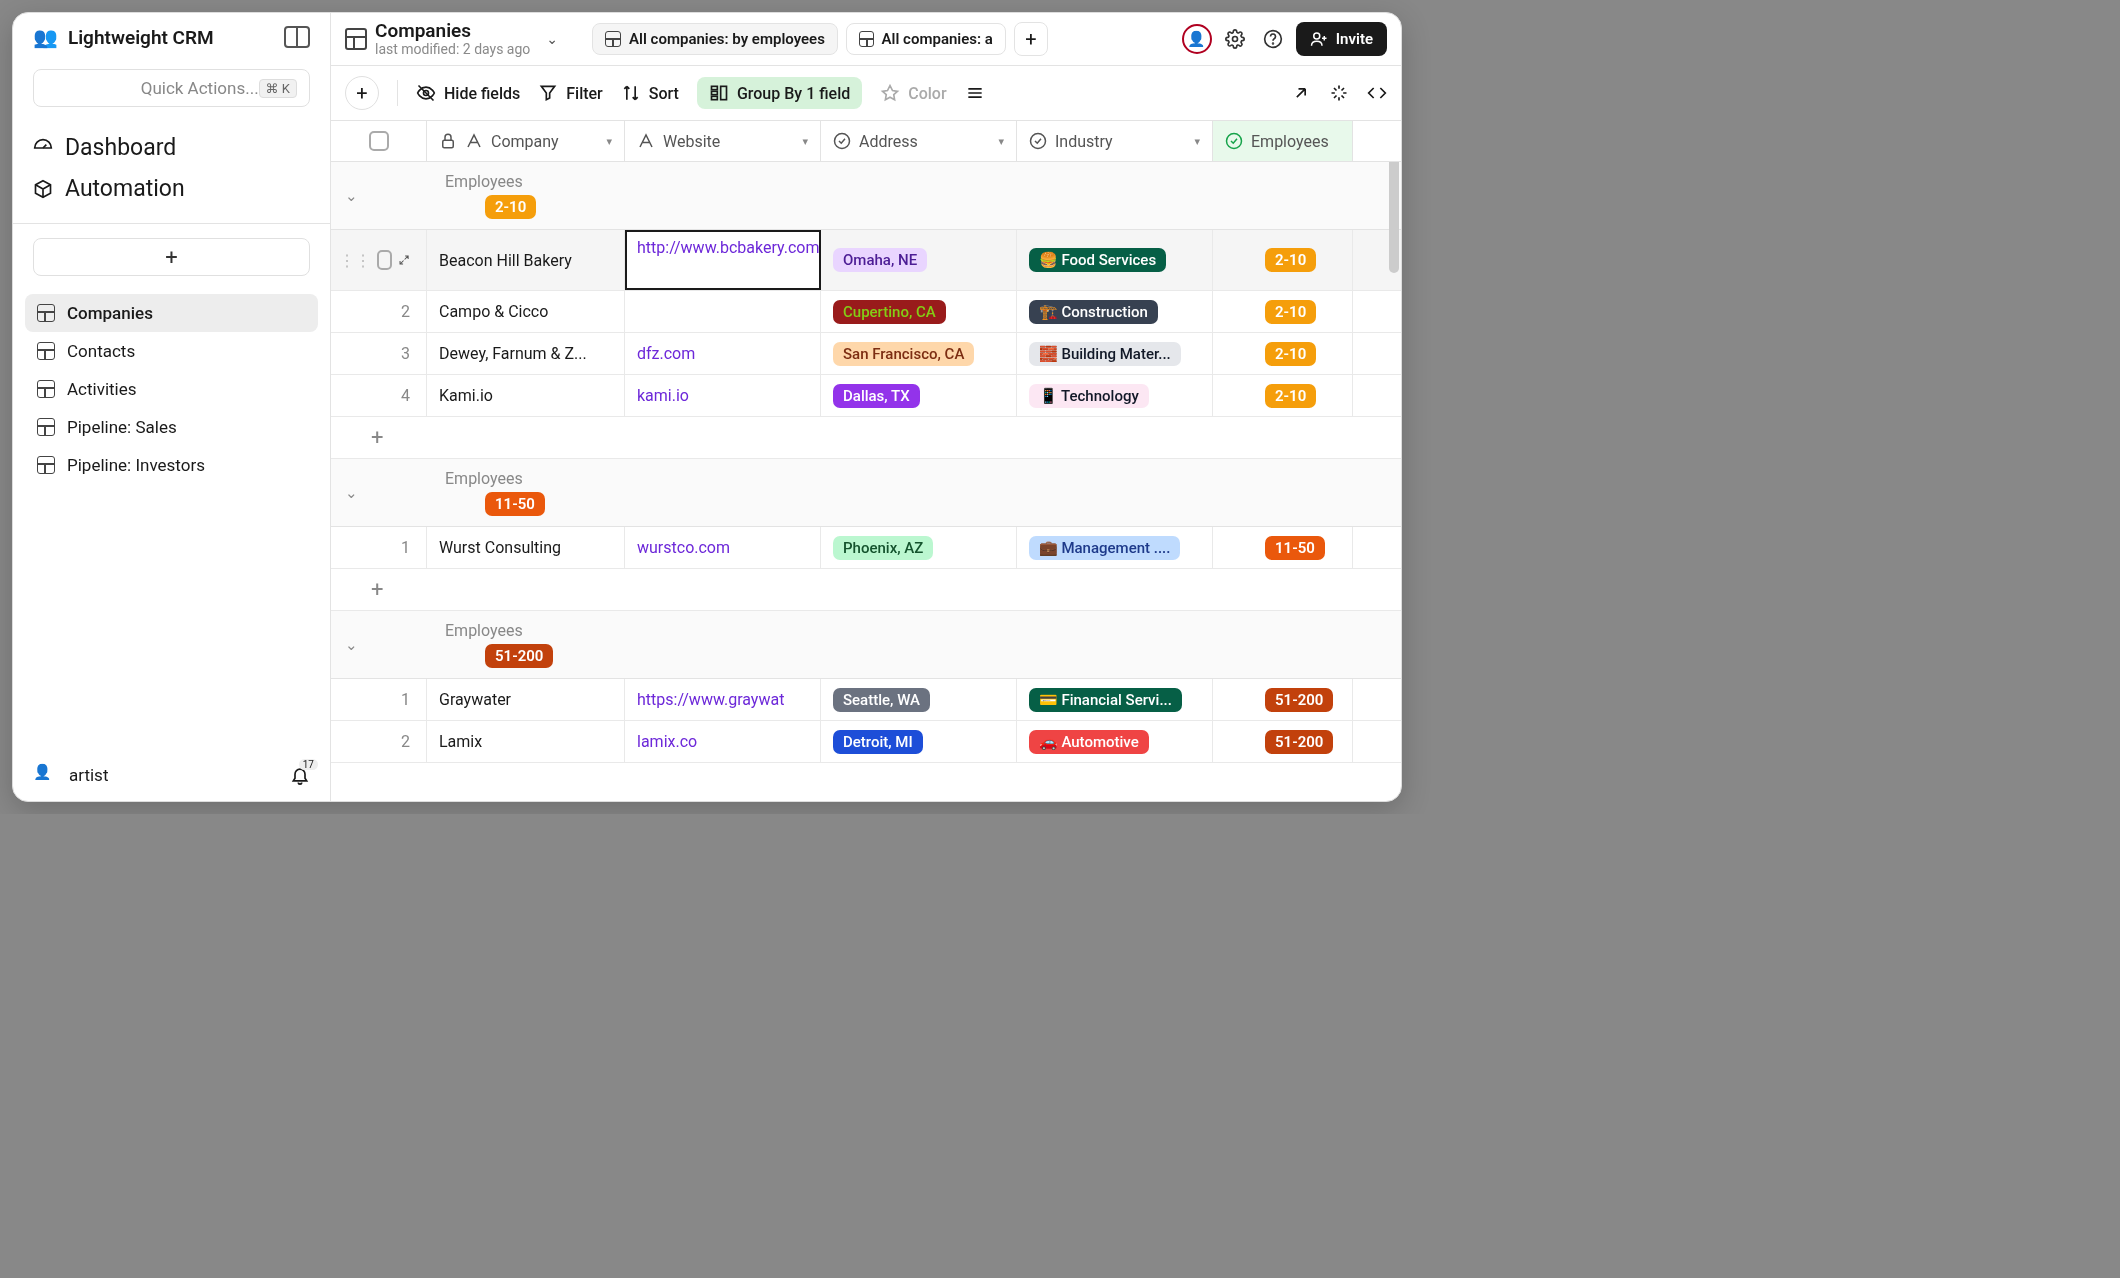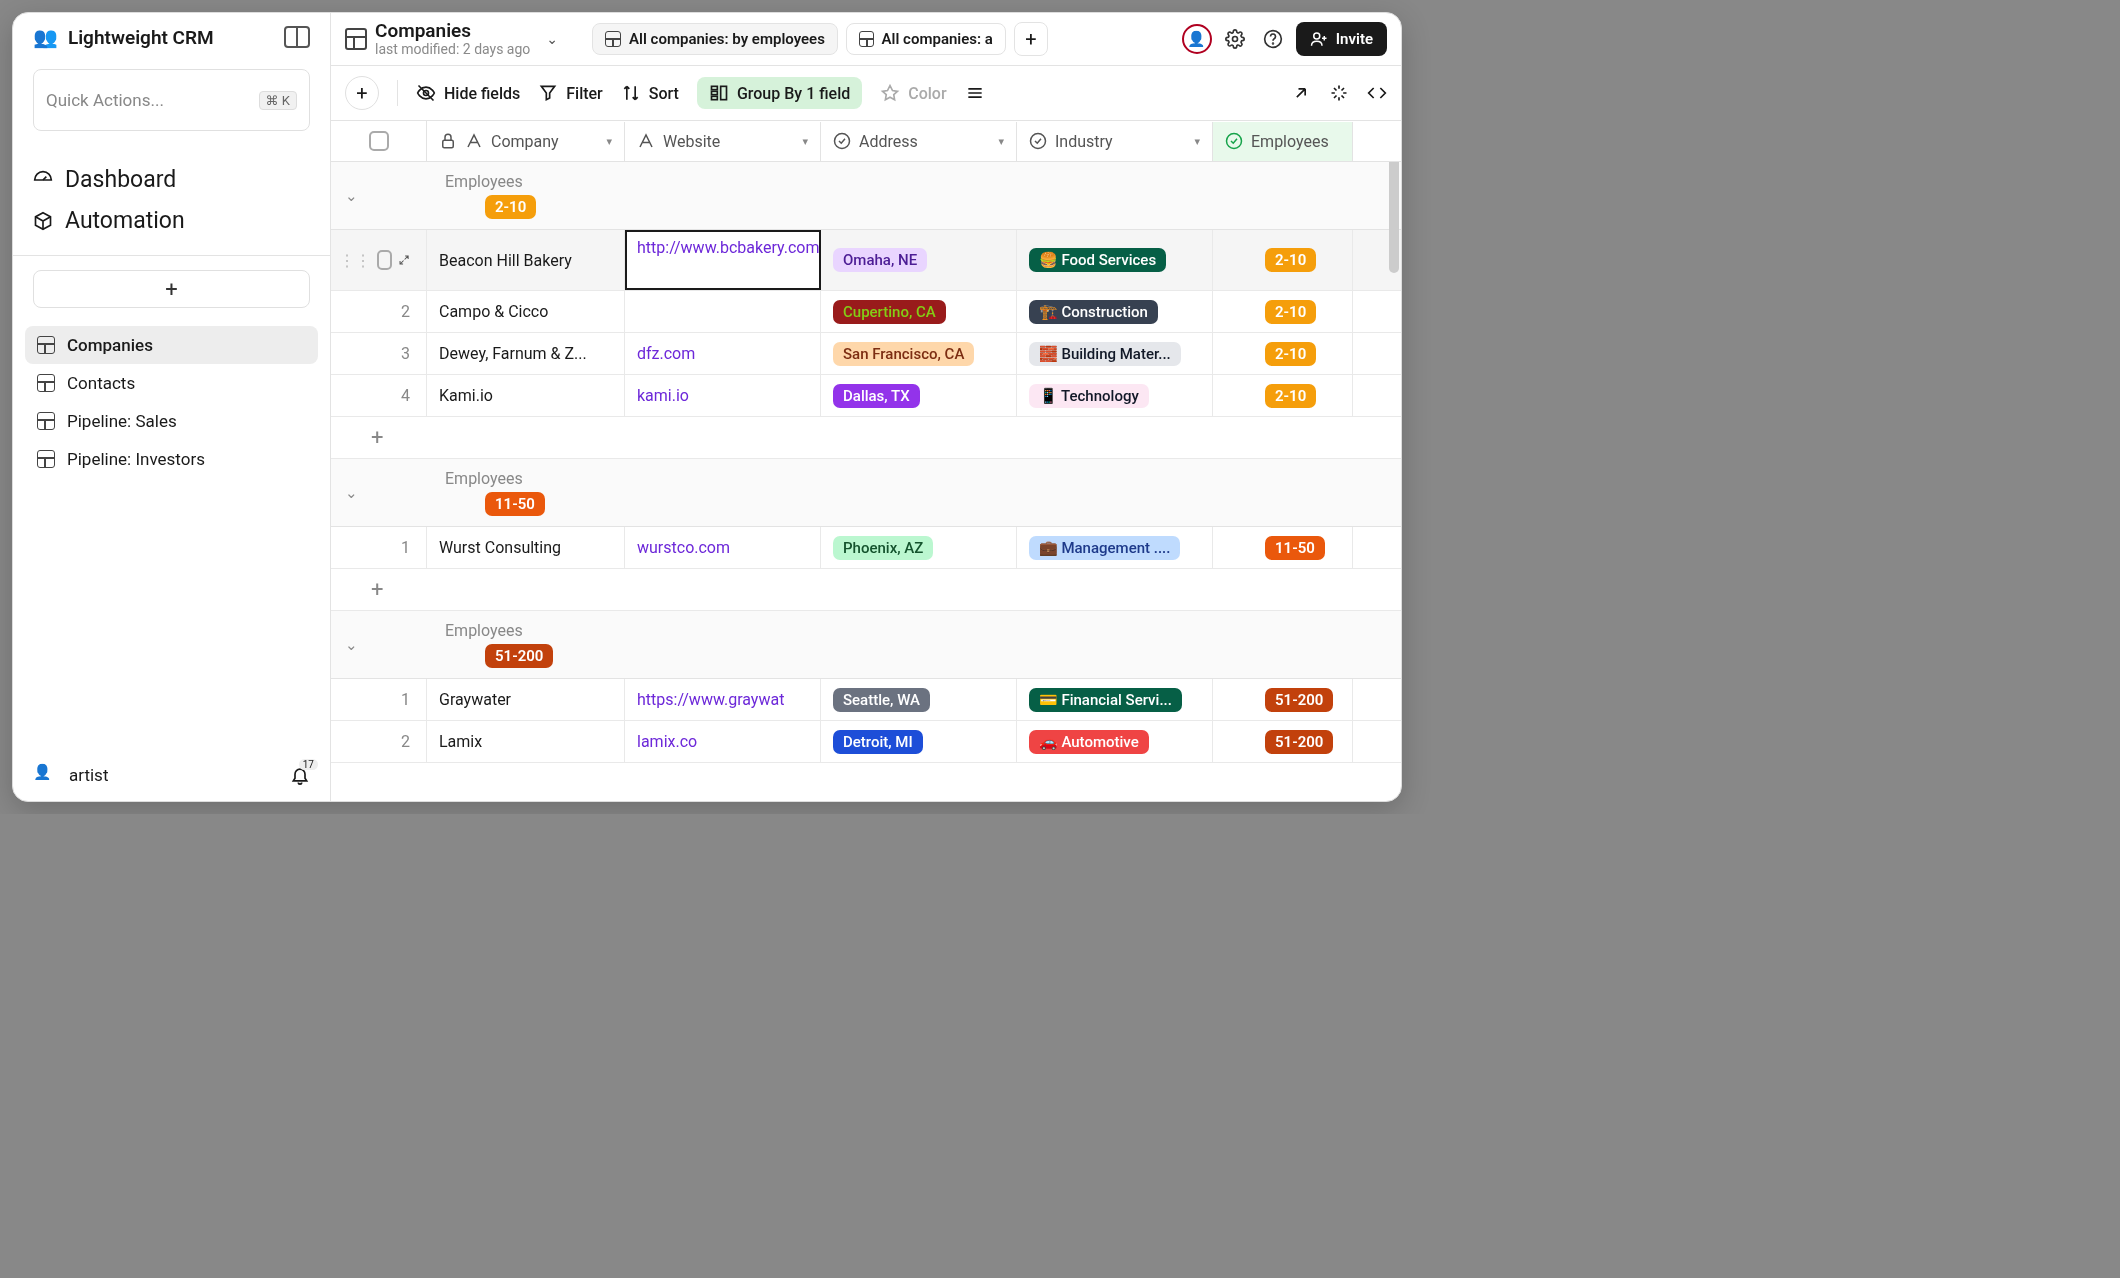--- a/index.html
+++ b/index.html
@@ -4,21 +4,21 @@
 <style>
 * { box-sizing: border-box; margin: 0; padding: 0; }
 body { font-family: -apple-system, BlinkMacSystemFont, "Segoe UI", Roboto, sans-serif; background: #888; padding: 12px; font-size: 15px; color: #1a1a1a; }
 .window { background: #fff; border-radius: 16px; overflow: hidden; width: 1390px; height: 790px; display: flex; box-shadow: 0 8px 30px rgba(0,0,0,0.2); border: 1px solid #ddd; }
 .sidebar { width: 318px; border-right: 1px solid #e3e3e3; display: flex; flex-direction: column; }
 .sb-header { display: flex; align-items: center; padding: 12px 20px; gap: 10px; }
 .sb-logo { font-size: 20px; }
 .sb-title { font-size: 19px; font-weight: 600; flex: 1; }
 .sb-toggle { width: 26px; height: 22px; border: 2px solid #555; border-radius: 4px; position: relative; cursor: pointer; }
 .sb-toggle::after { content:''; position:absolute; left:10px; top:0; bottom:0; width:2px; background:#555; }
-.quick-actions { margin: 8px 20px 28px; border: 1px solid #e0e0e0; border-radius: 8px; padding: 20px 12px; display:flex; align-items:center; color:#888; cursor:pointer; }
+.quick-actions { margin: 8px 20px 20px; border: 1px solid #e0e0e0; border-radius: 8px; padding: 8px 12px; display:flex; align-items:center; color:#888; cursor:pointer;text-align:right; }
 .quick-actions .placeholder { flex:1; font-size: 17px; }
 .quick-actions .kbd { font-size: 13px; background:#f1f1f1; border:1px solid #ddd; border-radius:4px; padding:1px 6px; color:#666; }
 .sb-nav { padding: 0 20px 14px; }
 .sb-nav-item { display:flex; align-items:center; gap:12px; padding:7px 0; font-size:23px; cursor:pointer; }
 .sb-divider { height:1px; background:#e3e3e3; margin: 0 0 14px 0; }
 .sb-add { margin: 0 20px 18px; border:1px solid #e0e0e0; border-radius:8px; height:38px; display:flex; align-items:center; justify-content:center; cursor:pointer; font-size:22px; color:#333; }
 .sb-list { padding: 0 12px; }
 .sb-list-item { display:flex; align-items:center; gap:12px; padding:9px 12px; font-size:17px; cursor:pointer; border-radius:8px; }
 .sb-list-item.active { background:#ededed; font-weight:500; }
 .sb-footer { margin-top:auto; padding:14px 20px; display:flex; align-items:center; gap:12px; }
@@ -46,21 +46,21 @@
 
 .toolbar { display:flex; align-items:center; padding: 10px 14px; gap:18px; border-bottom:1px solid #e3e3e3; }
 .tl-add { width:34px; height:34px; border:1px solid #e0e0e0; border-radius:50%; display:flex; align-items:center; justify-content:center; cursor:pointer; font-size:20px; }
 .tl-sep { width:1px; height:26px; background:#e3e3e3; }
 .tl-btn { display:flex; align-items:center; gap:8px; cursor:pointer; font-size:16px; font-weight:500; }
 .tl-btn.active { background:#d6f2da; padding:6px 12px; border-radius:8px; }
 .tl-btn.disabled { color:#aaa; }
 .tl-spacer { flex:1; }
 
 .sheet { flex:1; overflow:auto; position:relative; }
-.col-headers { display:flex; border-bottom:1px solid #e3e3e3; background:#fff; position:sticky; top:0; z-index:2;align-items:center; }
+.col-headers { display:flex; border-bottom:1px solid #e3e3e3; background:#fff; position:sticky; top:0; z-index:2; }
 .col { border-right:1px solid #e3e3e3; padding:10px 12px; display:flex; align-items:center; gap:8px; color:#555; font-size:16px; }
 .col.chk { width:96px; justify-content:center; }
 .col.company { width:198px; }
 .col.website { width:196px; }
 .col.address { width:196px; }
 .col.industry { width:196px; }
 .col.employees { width:140px; background:#e8f9eb; }
 .col .caret { margin-left:auto; color:#888; font-size:11px; }
 .chkbox { width:20px; height:20px; border:2px solid #aaa; border-radius:5px; cursor:pointer; }
 
@@ -132,20 +132,24 @@
         <div class="sb-list-item active">
           <span class="tb-spread-icon" style="width:18px;height:18px;border-width:1.5px"></span>
           <span>Companies</span>
         </div>
         <div class="sb-list-item">
           <span class="tb-spread-icon" style="width:18px;height:18px;border-width:1.5px"></span>
           <span>Contacts</span>
         </div>
         <div class="sb-list-item">
           <span class="tb-spread-icon" style="width:18px;height:18px;border-width:1.5px"></span>
+          <span>Activities</span>
+        </div>
+        <div class="sb-list-item">
+          <span class="tb-spread-icon" style="width:18px;height:18px;border-width:1.5px"></span>
           <span>Pipeline: Sales</span>
         </div>
         <div class="sb-list-item">
           <span class="tb-spread-icon" style="width:18px;height:18px;border-width:1.5px"></span>
           <span>Pipeline: Investors</span>
         </div>
       </div>
     <div class="sb-footer">
       <span class="sb-user-avatar">👤</span>
       <span class="sb-user-name">artist</span>

